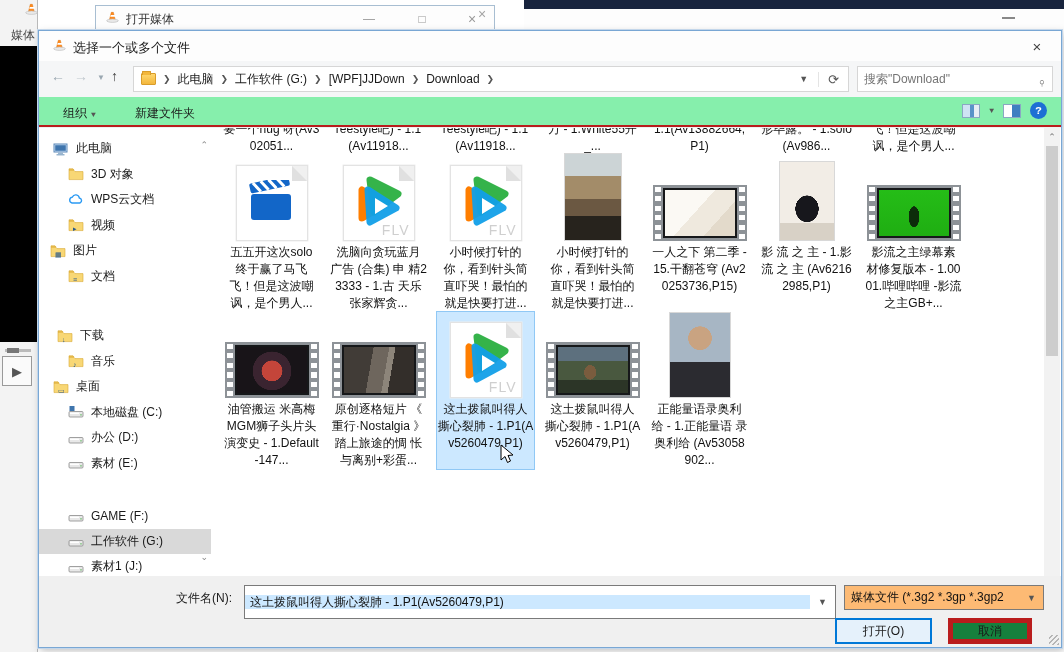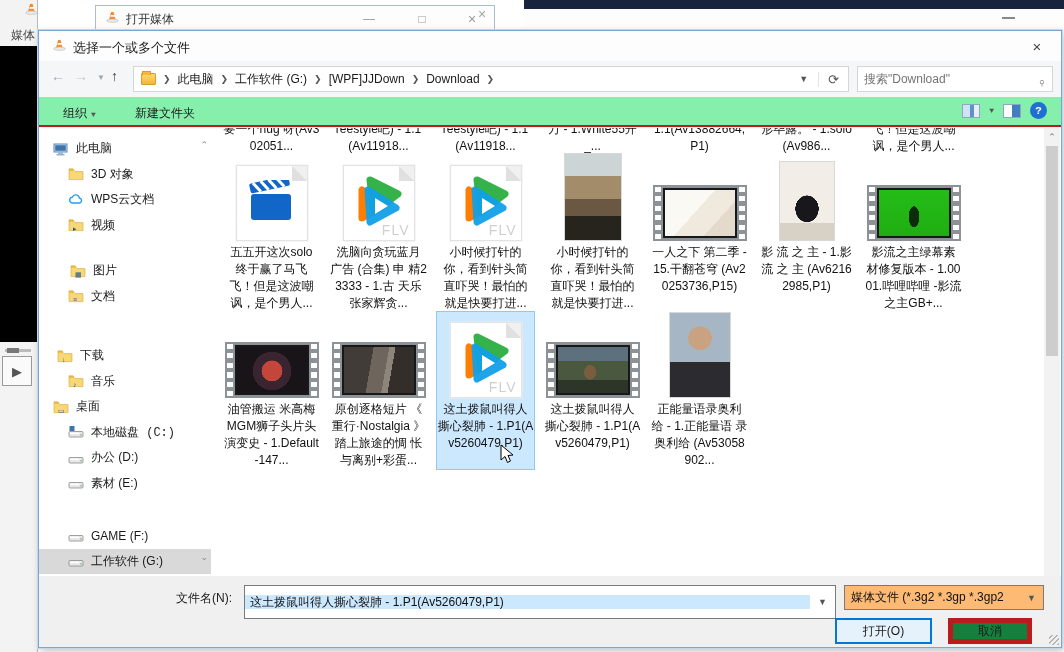--- a/index.html
+++ b/index.html
@@ -247,21 +247,21 @@
           <div class="side-item" style="padding-left: 29px;">
             <span class="ic">
               <svg width="16" height="16" viewBox="0 0 16 16">
                 <path d="M1 4 h4.6 l1.4 1.6 H15 v8 H1 z" fill="#f8d775" stroke="#d9a834" stroke-width=".6"></path>
                 <path d="M1 4 v-1.2 h4 l1 1.2 z" fill="#eec45a" stroke="#d9a834" stroke-width=".6"></path>
                 <text x="5" y="13.5" font-size="7" fill="#2a5a8a" font-weight="bold">▸</text>
               </svg>
             </span>
             <span>视频</span>
           </div>
-          <div class="side-item" style="padding-left: 31px; margin-top: 20px;">
+          <div class="side-item" style="padding-left: 11px;">
             <span class="ic">
               <svg width="16" height="16" viewBox="0 0 16 16">
                 <path d="M1 4 h4.6 l1.4 1.6 H15 v8 H1 z" fill="#f8d775" stroke="#d9a834" stroke-width=".6"></path>
                 <path d="M1 4 v-1.2 h4 l1 1.2 z" fill="#eec45a" stroke="#d9a834" stroke-width=".6"></path>
                 <text x="5" y="13.5" font-size="7" fill="#2a5a8a" font-weight="bold">▦</text>
               </svg>
             </span>
             <span>图片</span>
           </div>
           <div class="side-item" style="padding-left: 29px;">
@@ -297,21 +297,21 @@
           <div class="side-item" style="padding-left: 14px;">
             <span class="ic">
               <svg width="16" height="16" viewBox="0 0 16 16">
                 <path d="M1 4 h4.6 l1.4 1.6 H15 v8 H1 z" fill="#f8d775" stroke="#d9a834" stroke-width=".6"></path>
                 <path d="M1 4 v-1.2 h4 l1 1.2 z" fill="#eec45a" stroke="#d9a834" stroke-width=".6"></path>
                 <text x="5" y="13.5" font-size="7" fill="#2a5a8a" font-weight="bold">▭</text>
               </svg>
             </span>
             <span>桌面</span>
           </div>
-          <div class="side-item" style="padding-left: 29px; font-family: Liberation Mono, monospace;">
+          <div class="side-item" style="padding-left: 29px;">
             <span class="ic">
               <svg width="16" height="16" viewBox="0 0 16 16">
                 <rect x="1.5" y="2" width="5" height="5" fill="#3f75ad"></rect>
                 <rect x="1" y="7.5" width="14" height="5.5" rx="1" fill="#e8e8e8" stroke="#8a8a8a" stroke-width=".8"></rect>
                 <rect x="2" y="8.6" width="9" height="1.4" fill="#fff"></rect>
                 <circle cx="13" cy="10.8" r=".9" fill="#7fc27f"></circle>
               </svg>
             </span>
             <span>本地磁盘 (C:)</span>
           </div>

